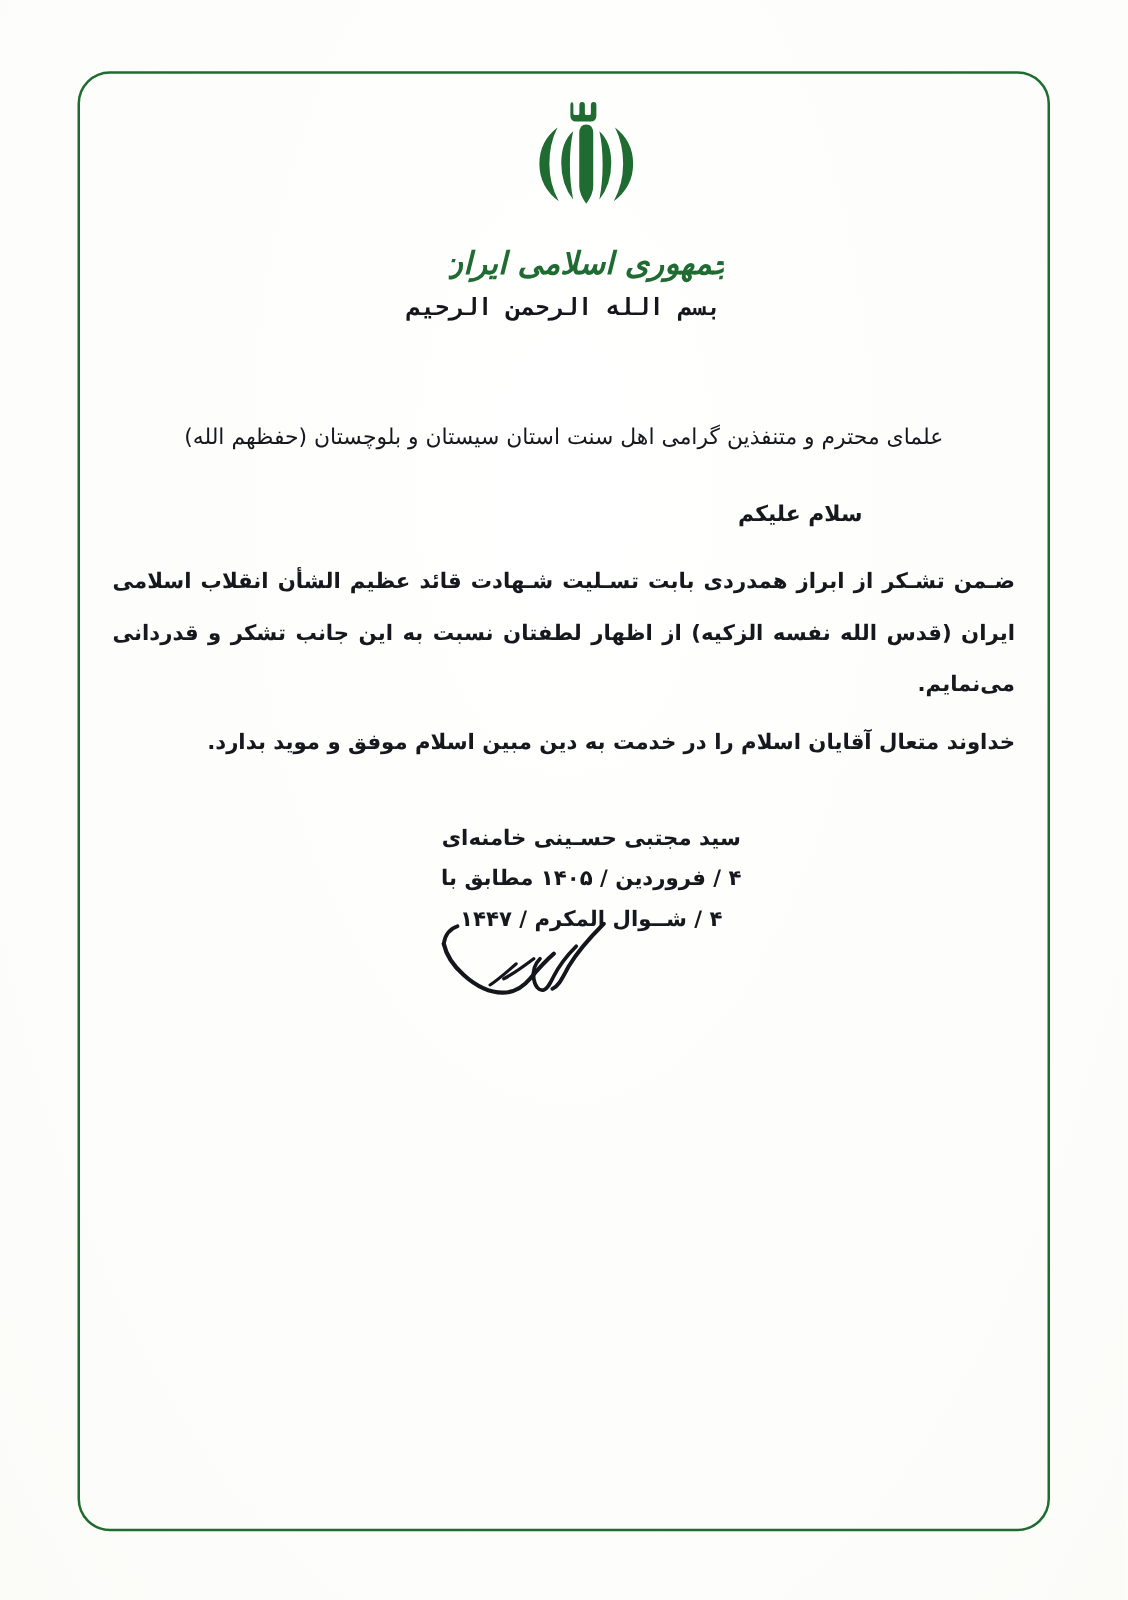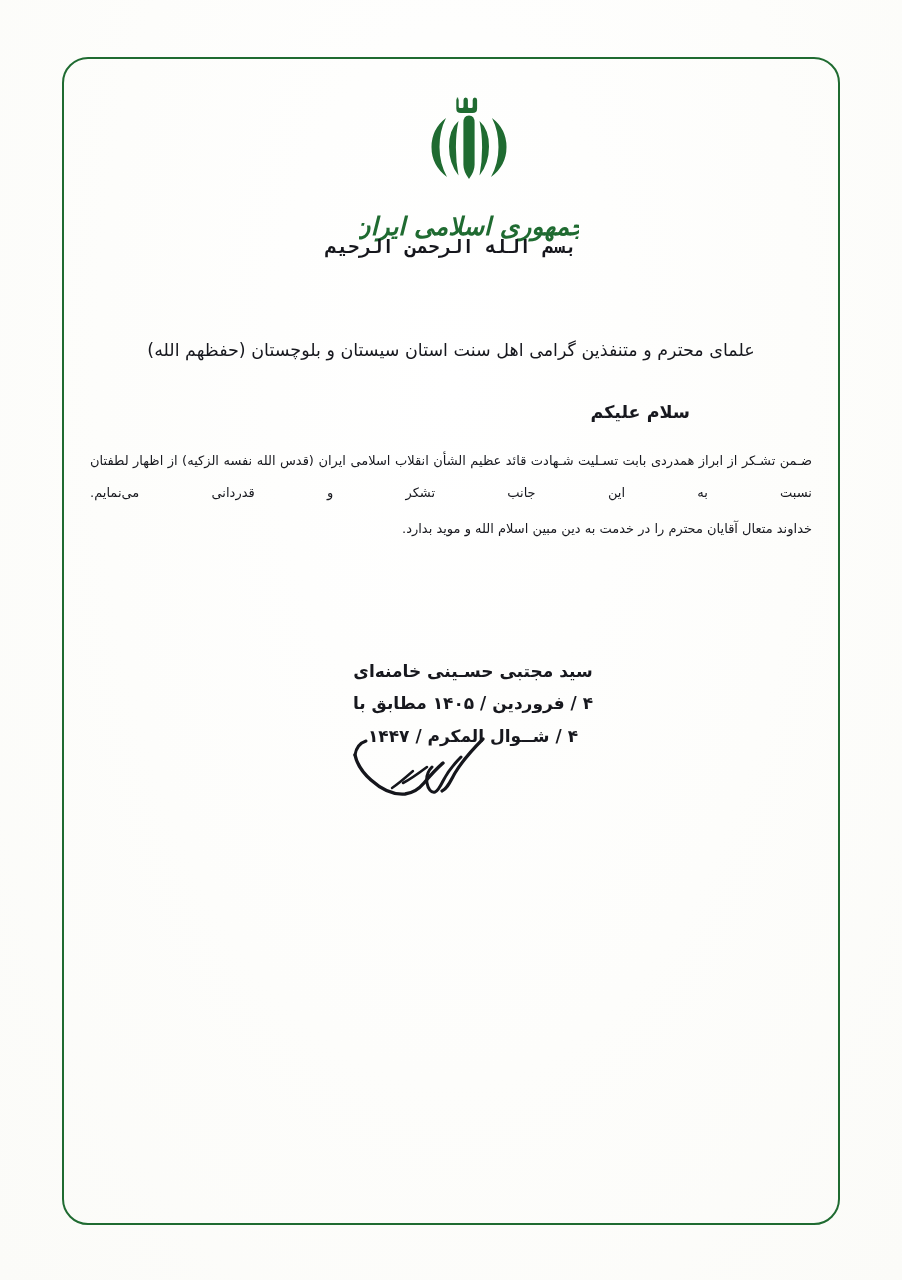--- a/index.html
+++ b/index.html
@@ -47,21 +47,21 @@
     left: 62px;
     top: 57px;
     width: 778px;
     height: 1168px;
     box-sizing: border-box;
   }
 
   
   .emblem-wrap {
     position: absolute;
-    top: 34px;
+    top: 18px;
     left: 0;
     right: 0;
     text-align: left;
     padding-left: 35px;
   }
   .emblem-svg {
     display: block;
     margin: 0 auto;
   }
   .republic-title {
@@ -102,22 +102,22 @@
     font-size: 17.5px;
     font-weight: bold;
     color: #17181e;
   }
 
   .body-text {
     position: absolute;
     top: 388px;
     right: 28px;
     left: 28px;
-    font-size: 13px;
-    font-weight: normal;
+    font-size: 17px;
+    font-weight: bold;
     color: #17181e;
     line-height: 2.45;
     text-align: justify;
     text-align-last: justify;
   }
   .body-text p {
     margin: 0 0 4px 0;
   }
   .body-text p.last {
     text-align-last: right;
@@ -198,21 +198,21 @@
     </div>
 
     <div class="basmala">بسم الله الرحمن الرحیم</div>
 
     <div class="addressee">علمای محترم و متنفذین گرامی اهل سنت استان سیستان و بلوچستان (حفظهم الله)</div>
 
     <div class="salutation">سلام علیکم</div>
 
     <div class="body-text">
       <p>ضـمن تشـکر از ابراز همدردی بابت تسـلیت شـهادت قائد عظیم الشأن انقلاب اسلامی ایران (قدس الله نفسه الزکیه) از اظهار لطفتان نسبت به این جانب تشکر و قدردانی می‌نمایم.</p>
-      <p class="last">خداوند متعال آقایان محترم را در خدمت به دین مبین اسلام الله و موید بدارد.</p>
+      <p class="last">خداوند متعال آقایان اسلام را در خدمت به دین مبین اسلام موفق و موید بدارد.</p>
     </div>
 
     <div class="sign-block">
       <div class="sign-inner">
         <div class="signer-name">سید مجتبی حسـینی خامنه‌ای</div>
         <div class="date-line">۴ / فروردین / ۱۴۰۵ مطابق با</div>
         <div class="date-line">۴ / شــوال المکرم / ۱۴۴۷</div>
 
         <svg class="signature-mark" viewBox="0 0 150 62">
           <g fill="none" stroke="#15161c" stroke-linecap="round" stroke-linejoin="round">

